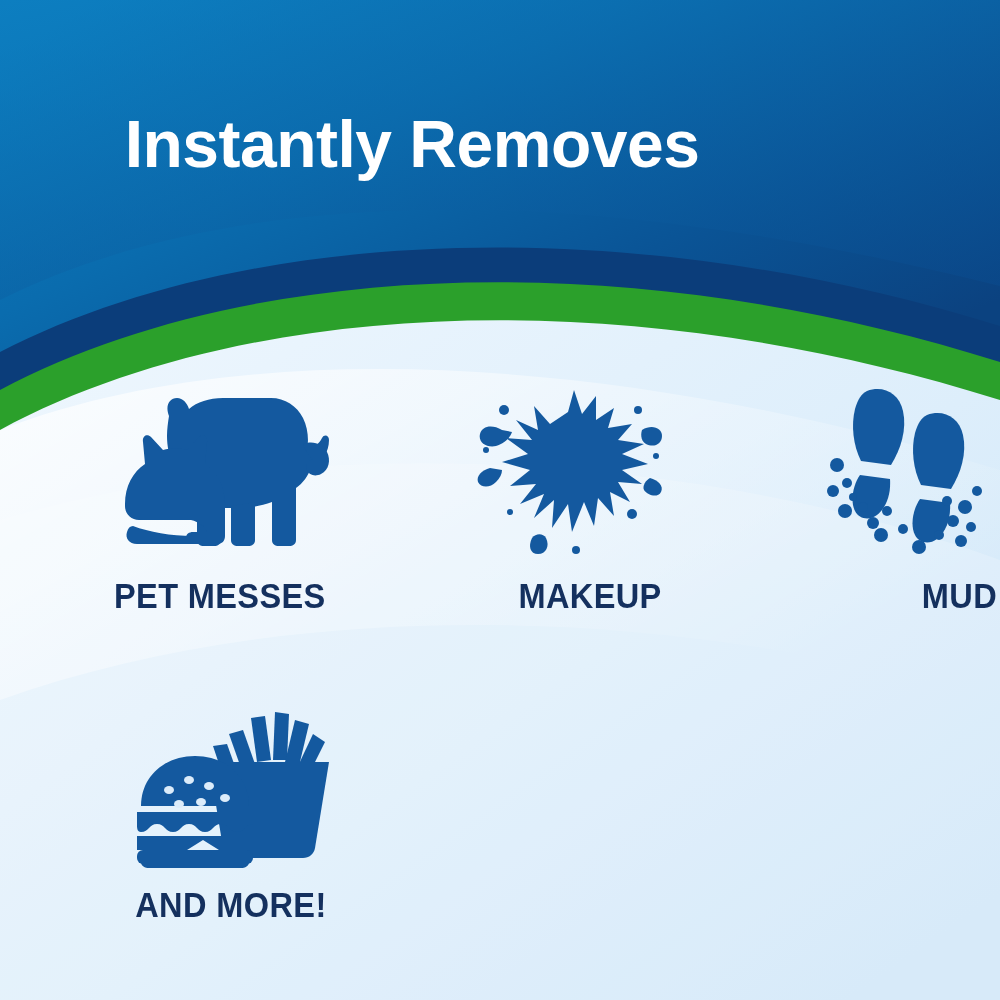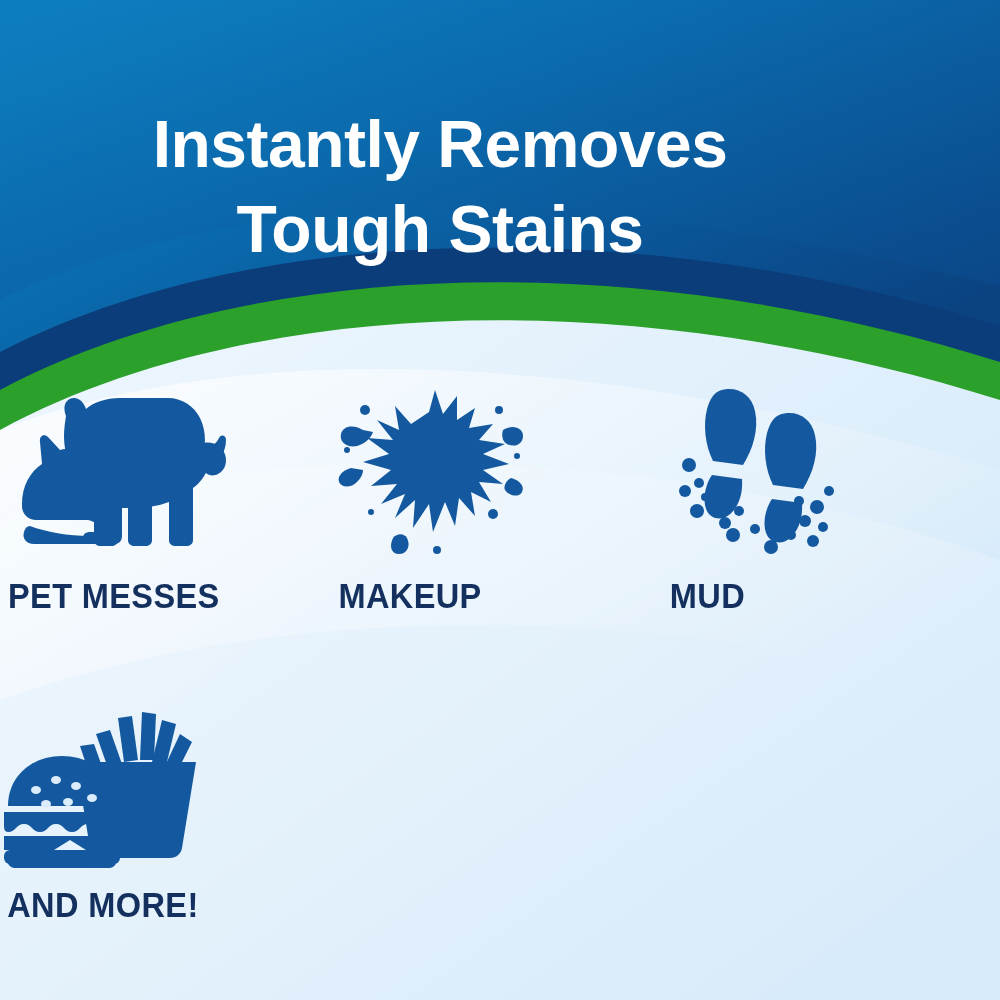--- a/index.html
+++ b/index.html
@@ -31,41 +31,40 @@
     left: 0;
     top: 58px;
     width: 824px;
     text-align: center;
     color: #ffffff;
     font-weight: 700;
     font-size: 66px;
     line-height: 1.28;
     letter-spacing: -0.5px;
     z-index: 5;
-    padding-left: 28px;
   }
   .headline .line { display: block; }
 
   
   .grid {
     position: absolute;
     left: 0;
     top: 378px;
     width: 1000px;
     height: 600px;
     display: grid;
     grid-template-columns: repeat(3, 1fr);
     grid-template-rows: repeat(2, 1fr);
     z-index: 6;
   }
   .cell {
     position: relative;
     display: flex;
     flex-direction: column;
-    align-items: flex-start;
+    align-items: flex-end;
     justify-content: flex-start;
   }
   .cell-row2 { justify-content: flex-start; }
   .icon-wrap {
     height: 190px;
     display: flex;
     align-items: center;
     justify-content: center;
   }
   .cell-row2 .icon-wrap { height: 185px; margin-top: 8px; }
@@ -121,21 +120,20 @@
 
     <path d="M 0,390 C 240,262 620,242 1000,362 L 1000,0 L 0,0 Z" fill="#0b3d7a"></path>
 
     <path d="M 0,352 C 240,228 620,208 1000,326 L 1000,0 L 0,0 Z" fill="url(#hdrGrad)"></path>
 
     <path d="M 0,300 C 220,190 560,175 1000,286 L 1000,0 L 0,0 Z" fill="url(#hdrGrad2)" opacity="0.55"></path>
   </svg>
 
   <h1 class="headline">
     <span class="line">Instantly Removes</span>
-    <span class="line">Tough Stains</span>
   </h1>
 
   <div class="grid">
 
     <div class="cell">
       <div class="icon-wrap">
         <svg class="ico" width="230" height="175" viewBox="0 0 230 175">
           <g fill="#14599f">
 
             <path d="M66,30 C62,20 66,12 74,12 C80,12 84,17 86,23

